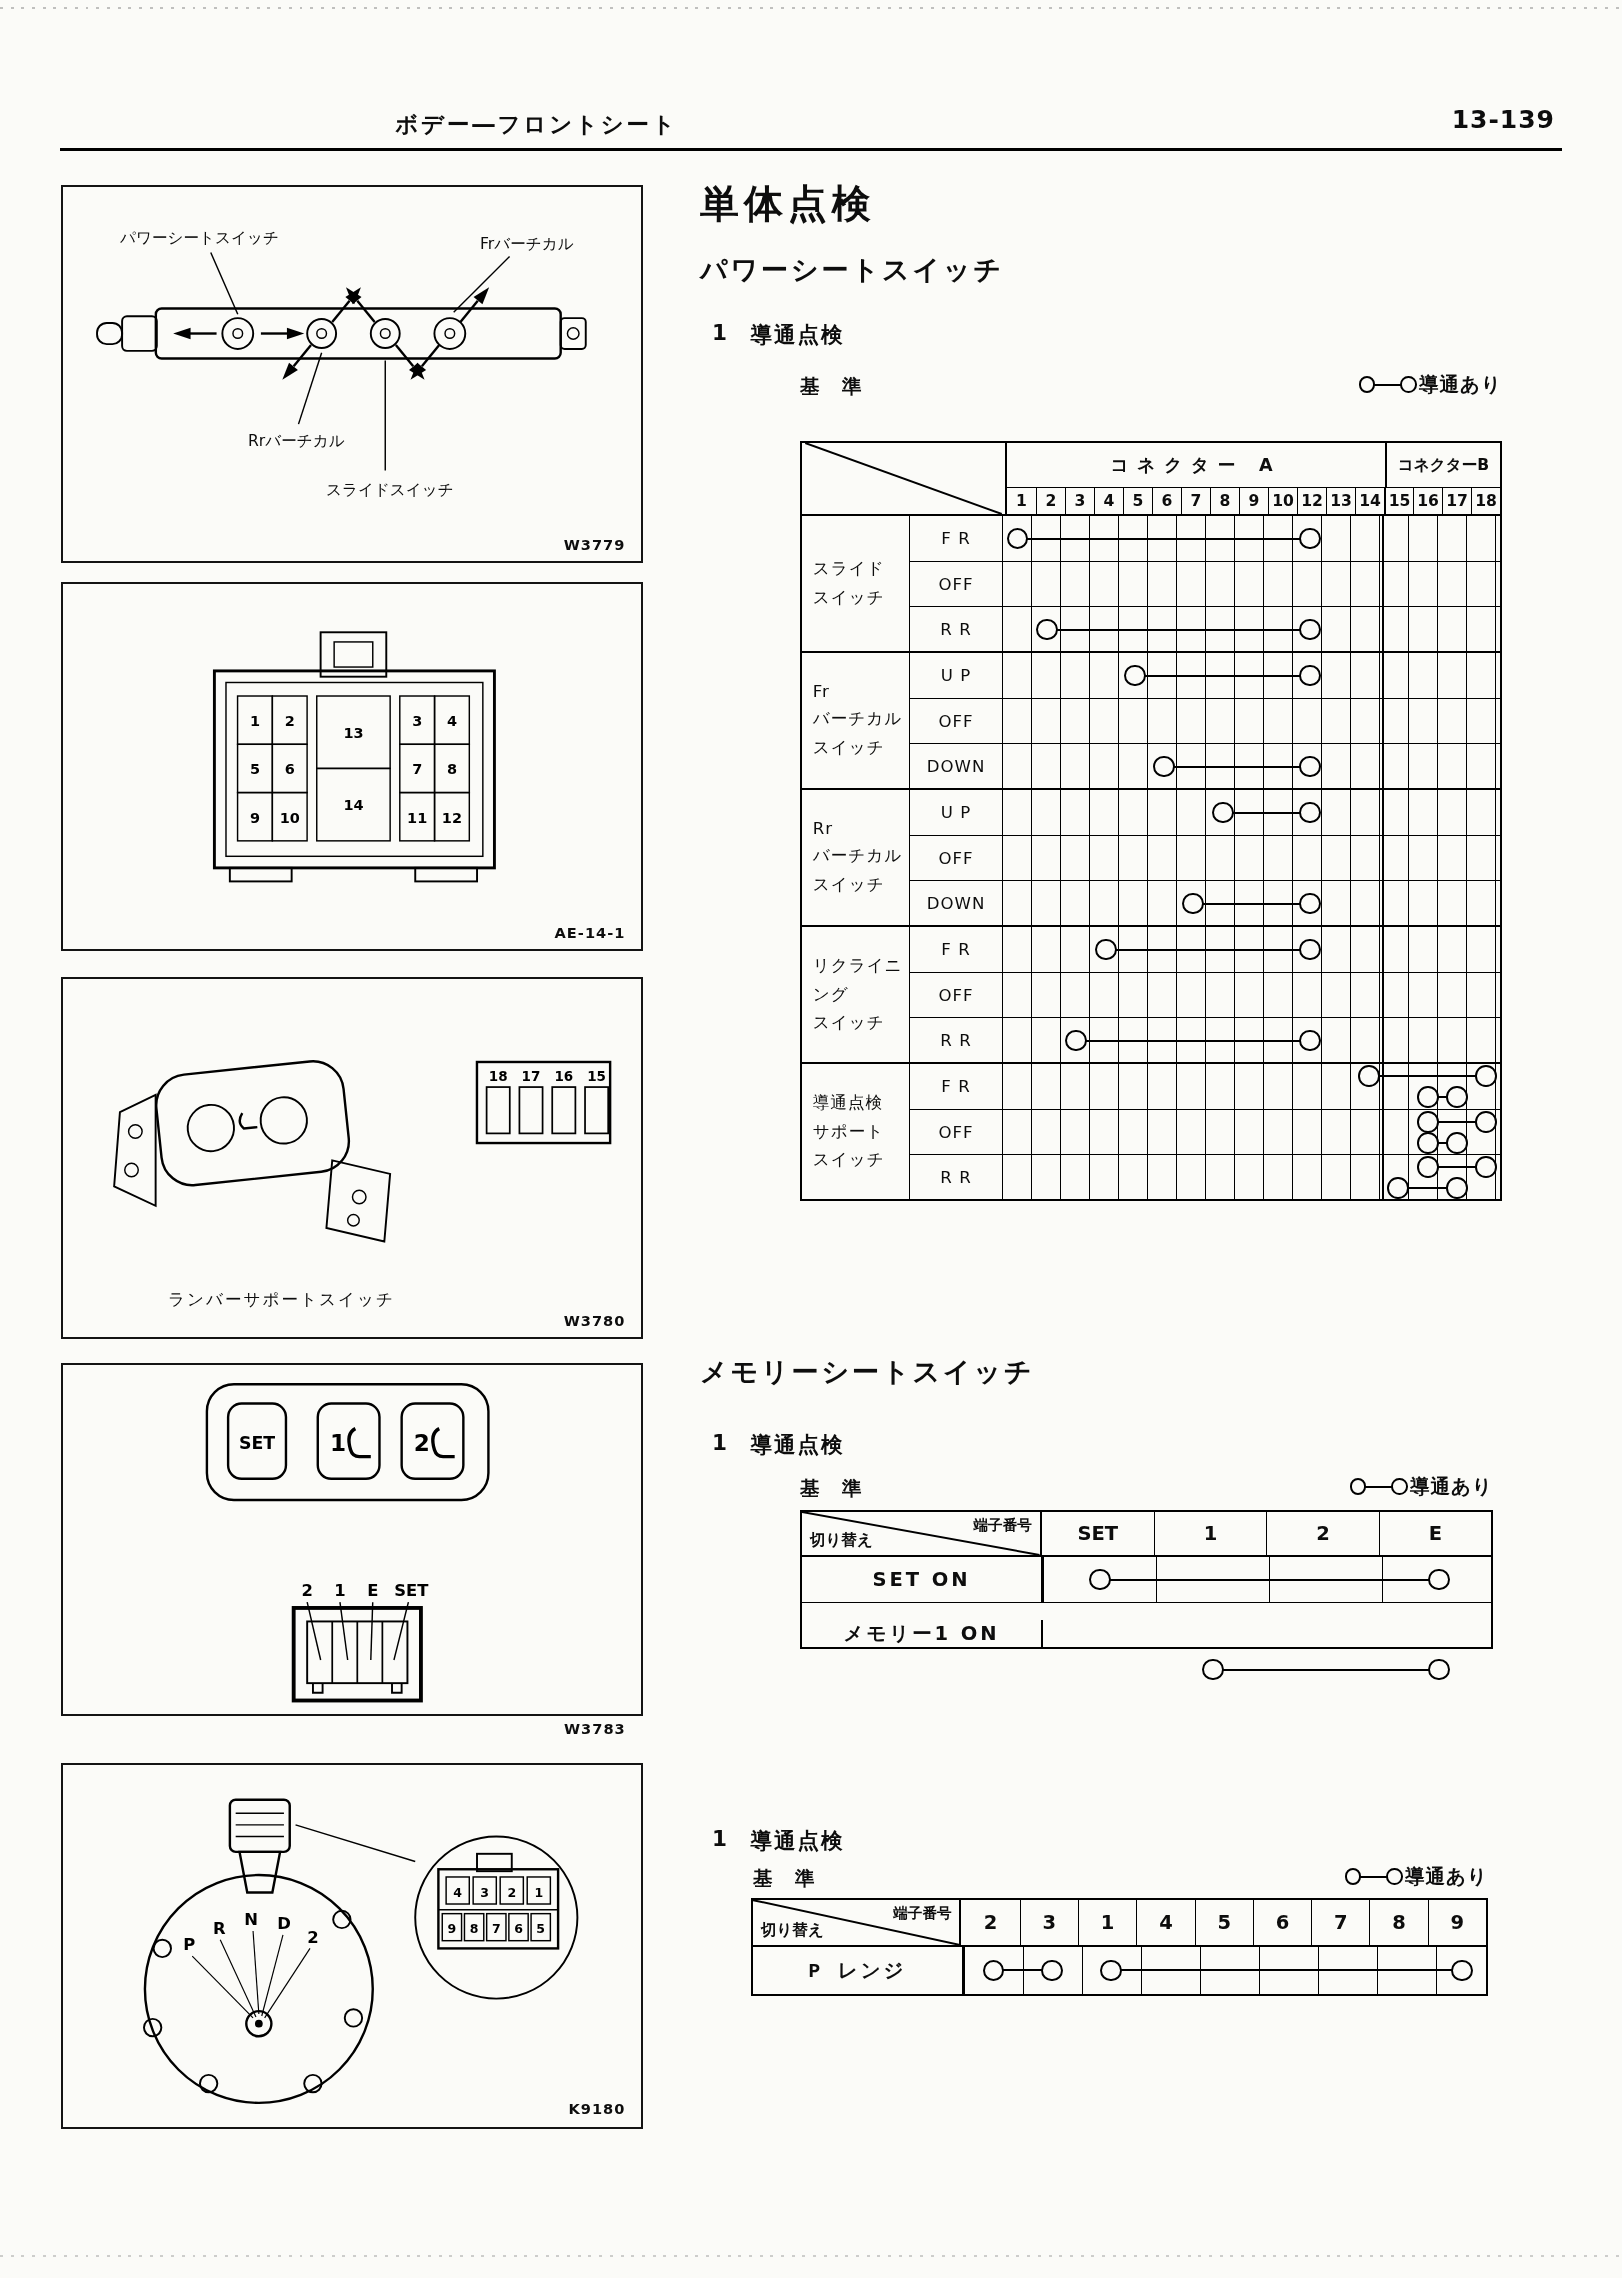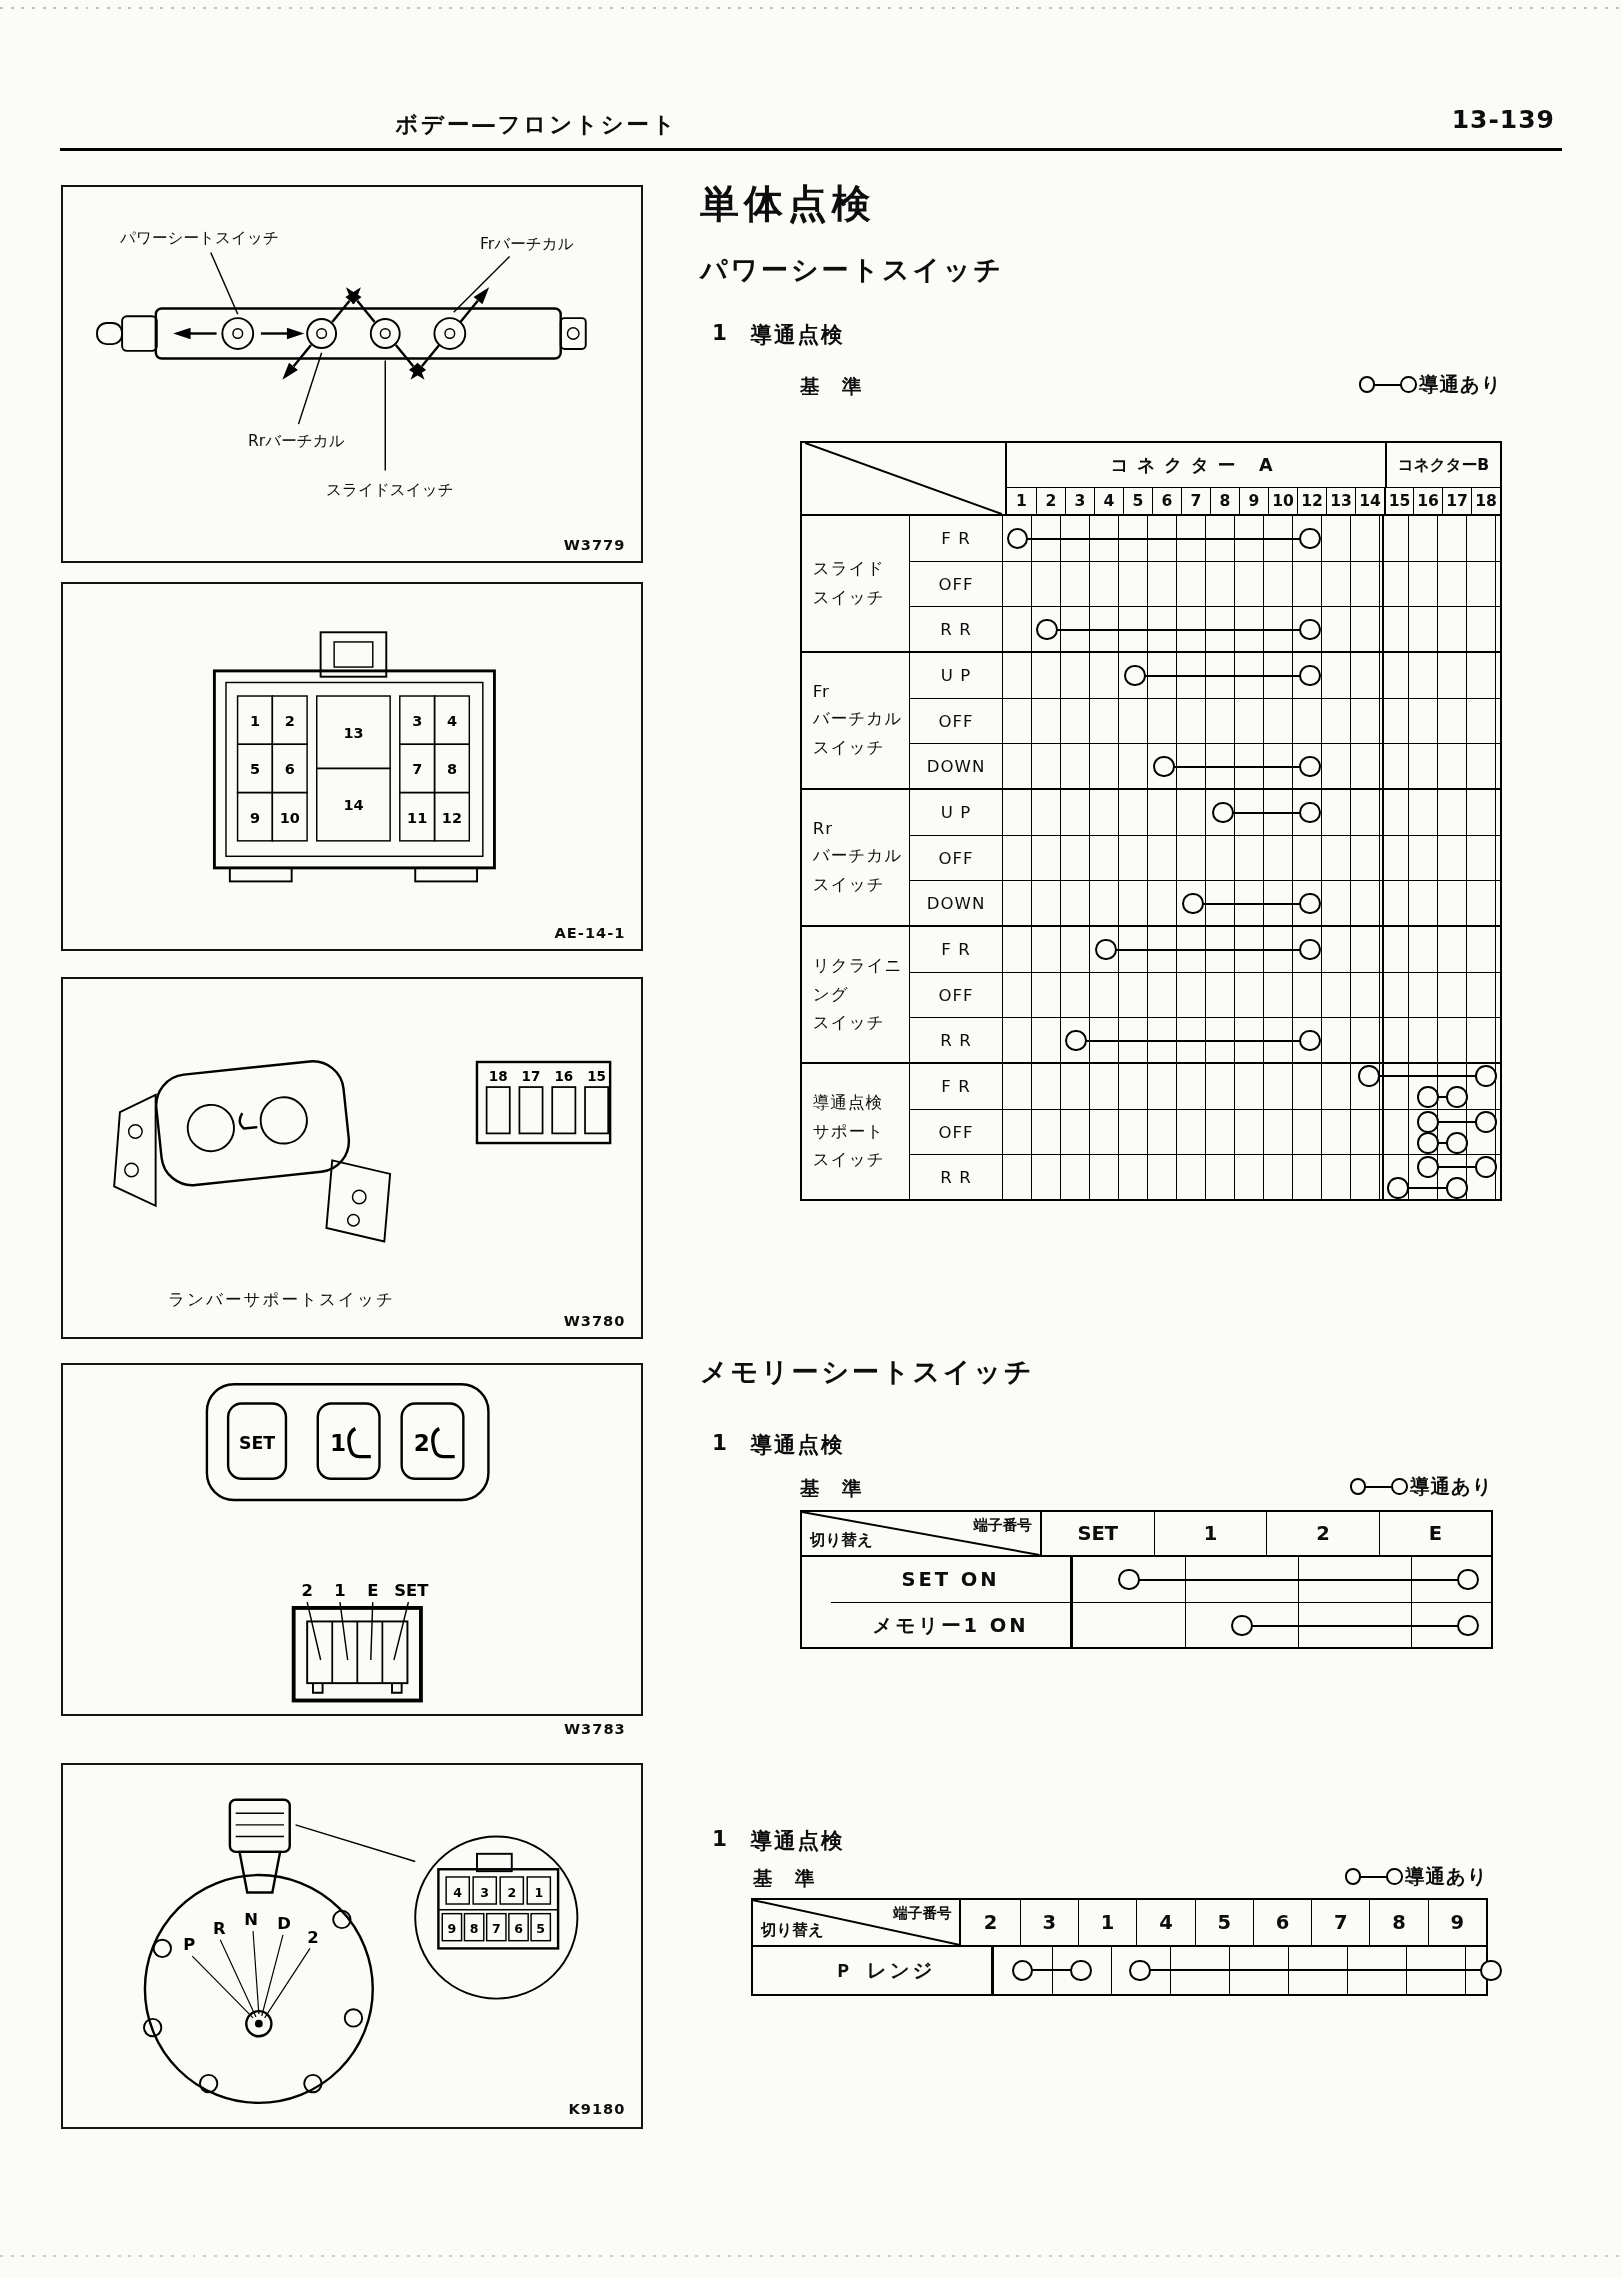--- a/index.html
+++ b/index.html
@@ -66,22 +66,22 @@
   
   .ts { position:absolute; border:2.9px solid #000; }
   .ts-head { display:flex; border-bottom:2.4px solid #000; }
   .ts-corner { position:relative; border-right:2px solid #000; height:100%; }
   .ts-corner svg { width:100%; height:100%; display:block; }
   .ts-ct { position:absolute; top:3.9px; right:7.8px; font-size:14.6px; font-weight:bold; }
   .ts-cb { position:absolute; bottom:3.9px; left:7.8px; font-size:15.6px; font-weight:bold; }
   .ts-col { display:flex; align-items:center; justify-content:center;
     font-size:19.5px; font-weight:bold; border-left:1.5px solid #000; }
   .ts-col.first { border-left:none; }
-  .ts-row { display:flex;margin-left:29px; }
-  .ts-row.rsep { border-top:1.5px solid #000; }
+  .ts-row { display:flex; }
+  .ts-row.rsep { border-top:1.5px solid #000;align-items:flex-end; }
   .ts-label { display:flex; align-items:center; justify-content:center;
     font-size:19.5px; font-weight:bold; border-right:2px solid #000; letter-spacing:2.9px; white-space:nowrap; }
   .ts-conn { flex:1; position:relative; }
   text { font-family:"DejaVu Sans",sans-serif; }
 </style>
 </head>
 <body>
 
 <div class="page">
 

